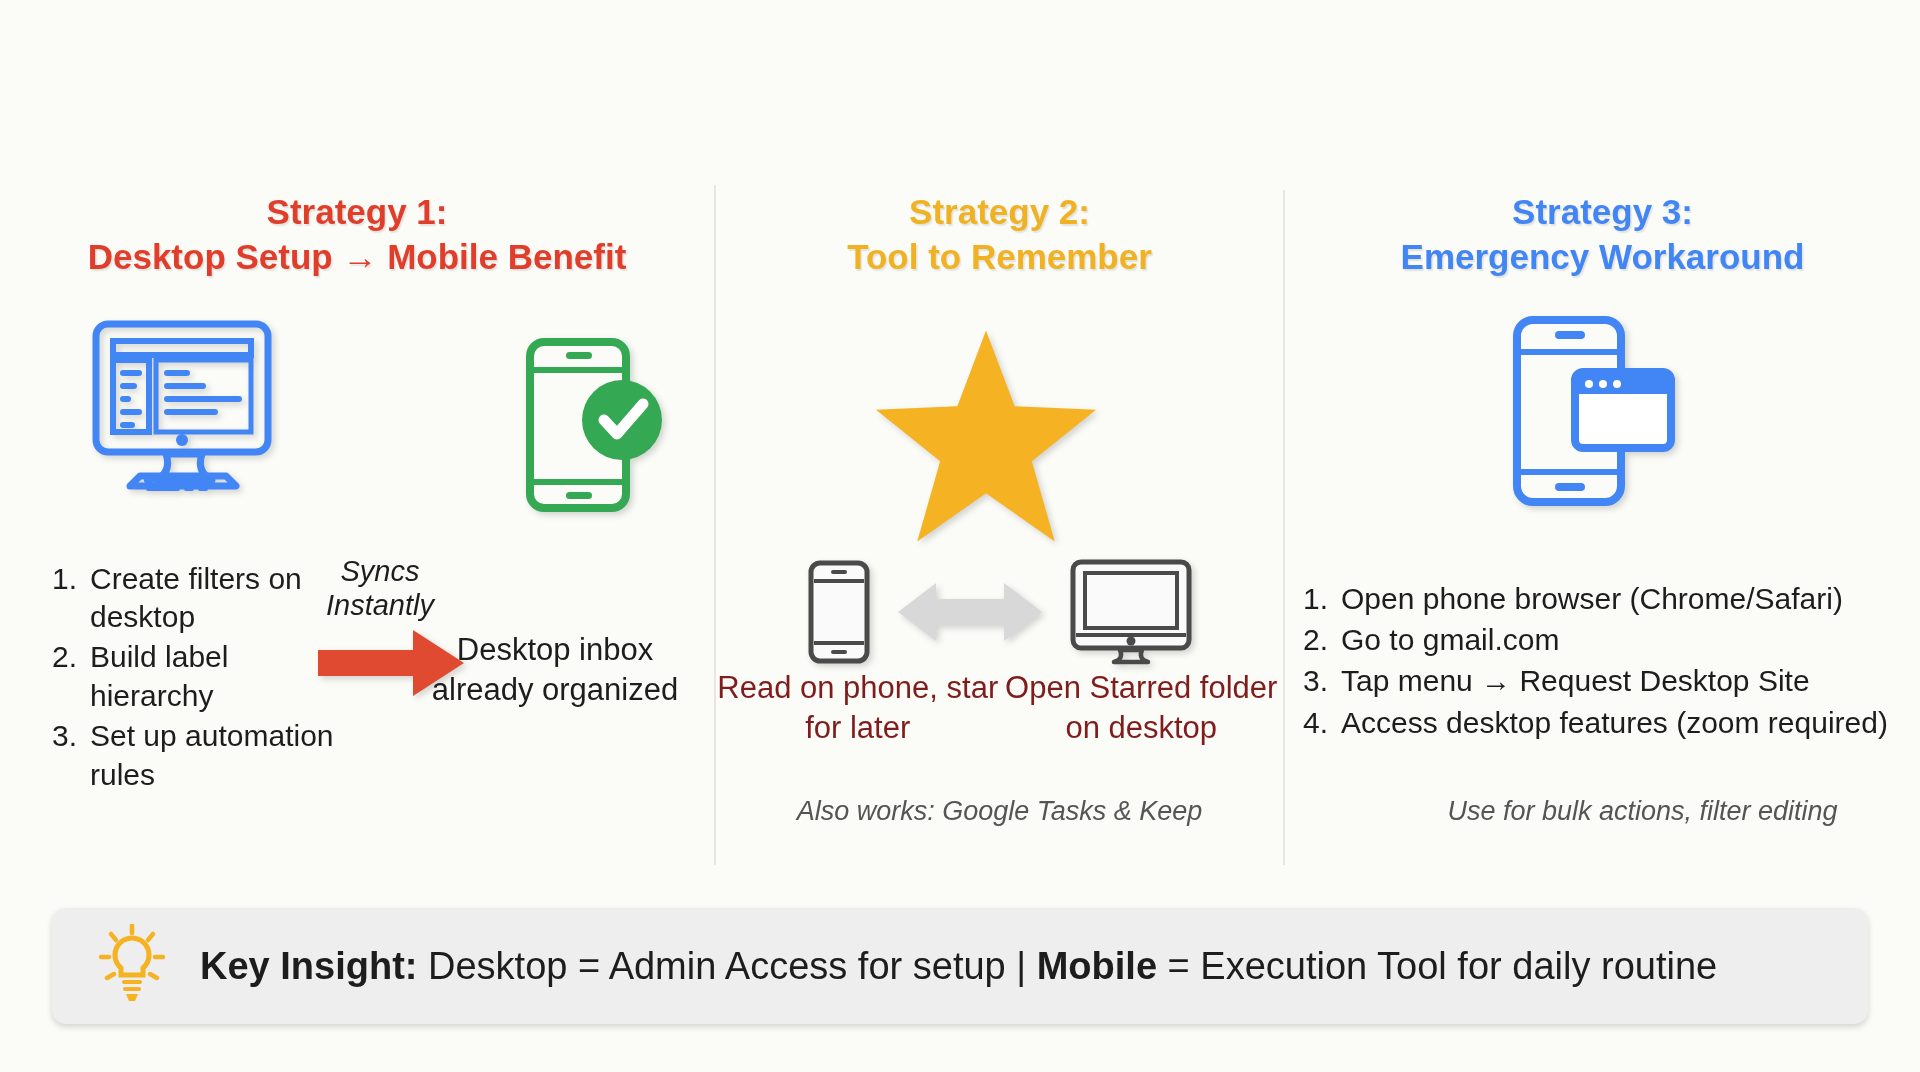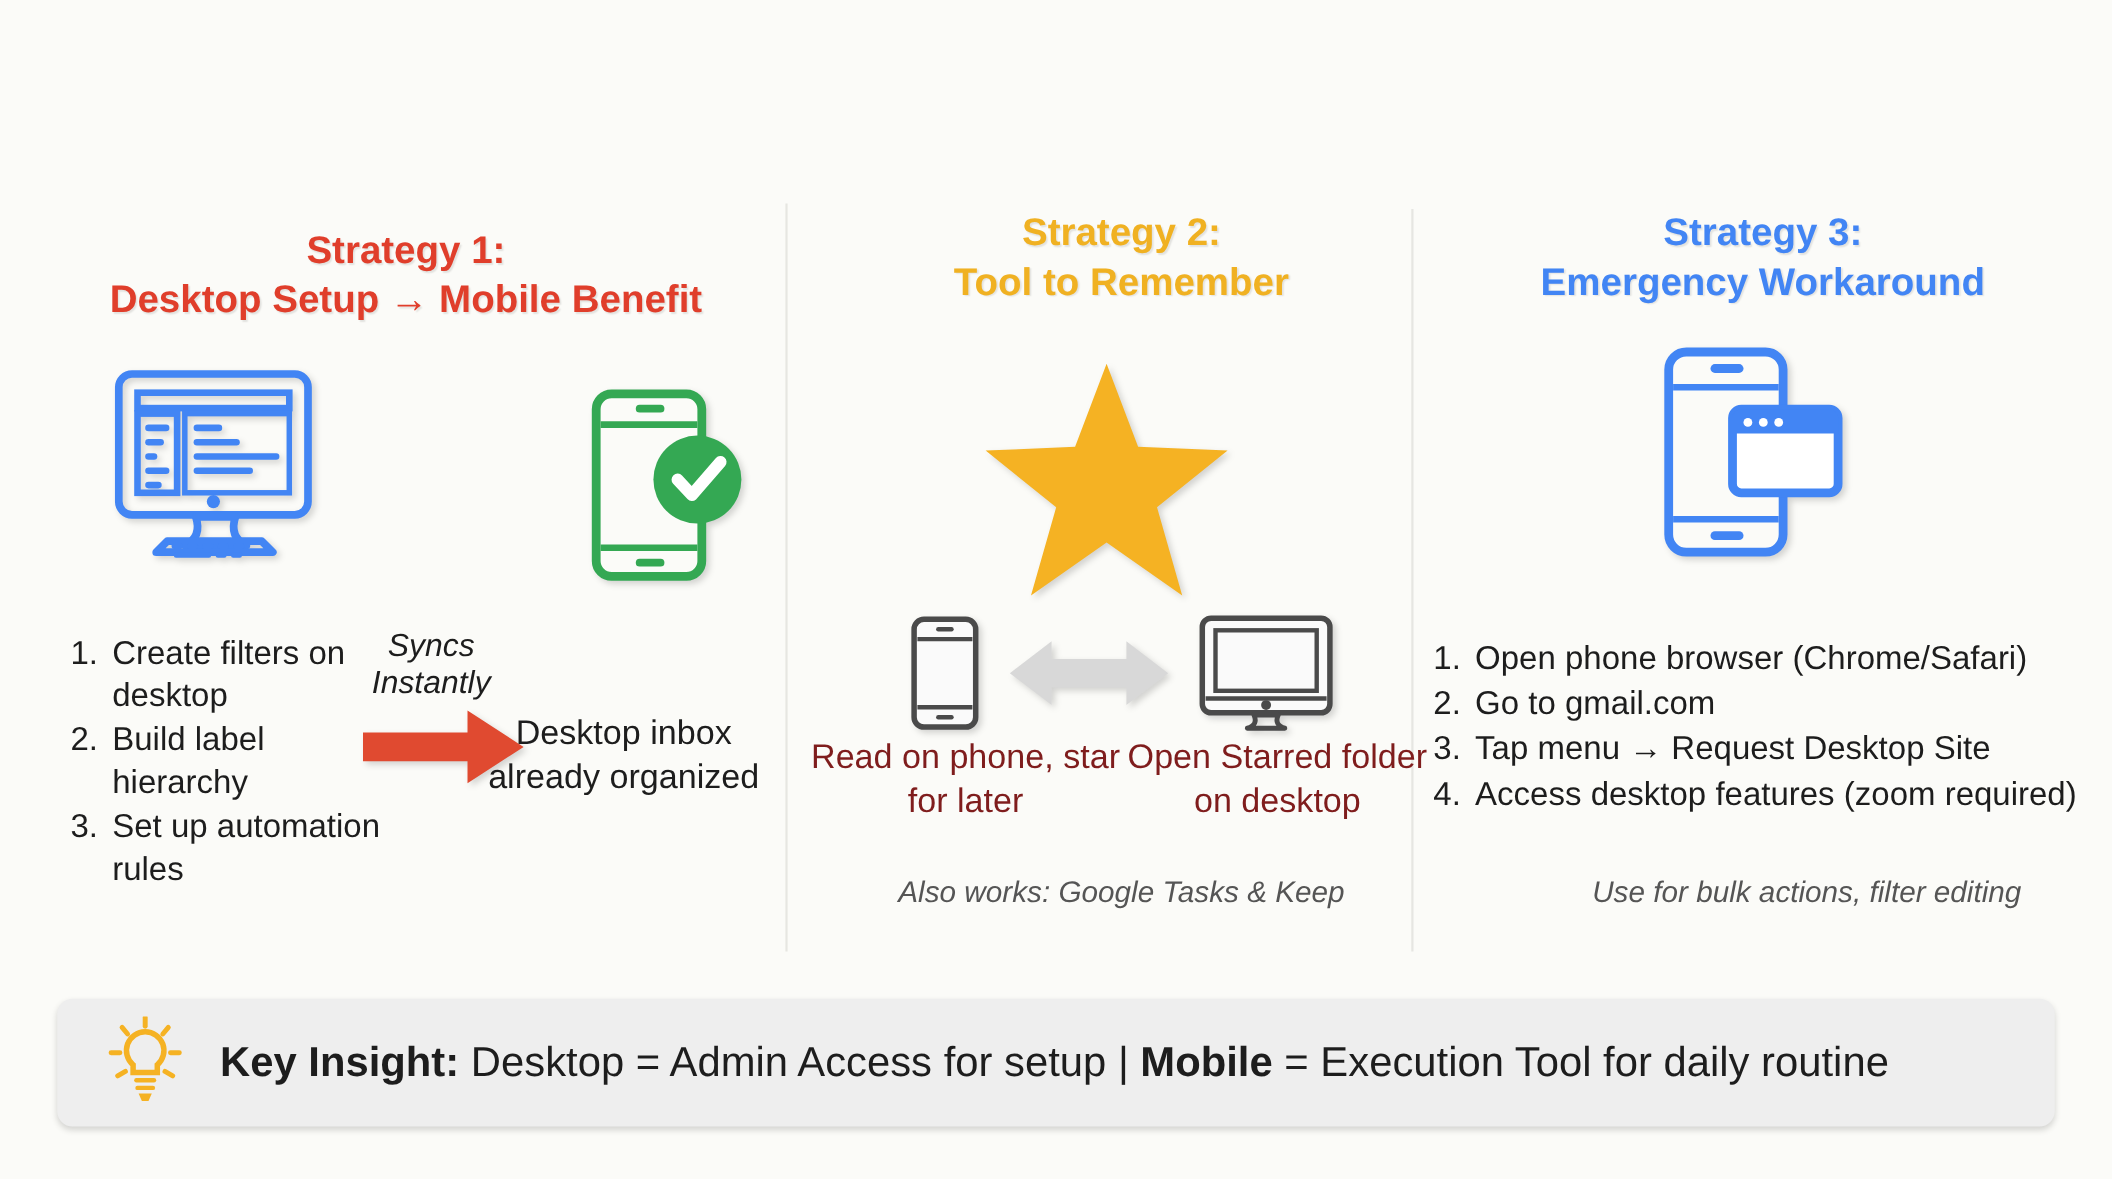--- a/index.html
+++ b/index.html
@@ -37,22 +37,22 @@
     background: #e6e6e2;
   }
   #divider-1 { left: 714px; top: 185px; height: 680px; }
   #divider-2 { left: 1283px; top: 190px; height: 675px; }
 
   
   .column {
     position: absolute;
     top: 190px;
   }
-  #col-1 { left: 12px;    width: 714px; margin-top: 16px; }
-  #col-2 { left: 716px;  width: 567px; padding-left: 20px; }
+  #col-1 { left: 0px;    width: 714px; }
+  #col-2 { left: 716px;  width: 567px; }
   #col-3 { left: 1285px; width: 635px; }
 
   .col-heading {
     text-align: center;
     font-size: 35px;
     font-weight: bold;
     line-height: 1.28;
     text-shadow: 1.5px 1.5px 1.5px rgba(0,0,0,0.10);
   }
   .col-heading .line2 { display: block; }

